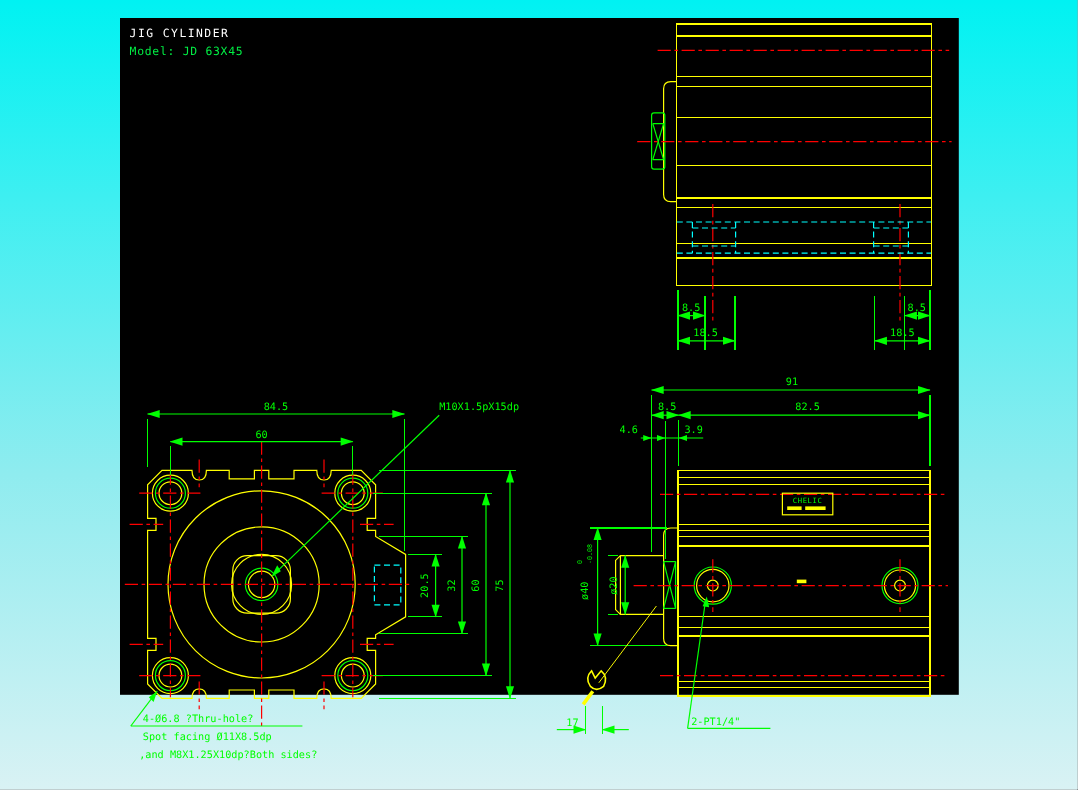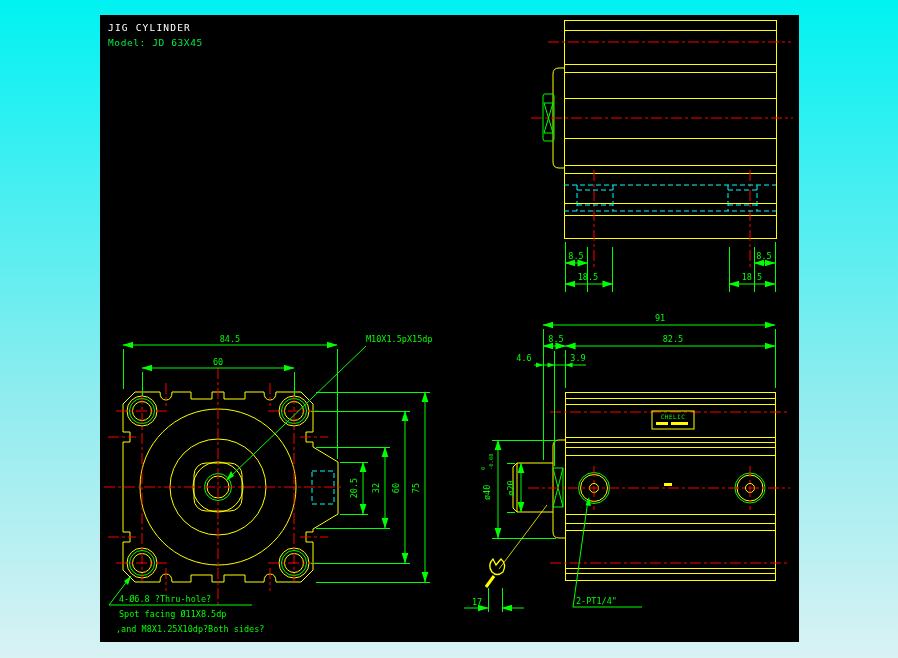--- a/index.html
+++ b/index.html
@@ -1,20 +1,20 @@
 <!DOCTYPE html>
 <html><head>
 <meta charset="utf-8">
 <style>
   html,body{margin:0;padding:0;}
   body{width:898px;height:658px;overflow:hidden;
        font-family:"DejaVu Sans Mono", monospace;}
   .stage{position:relative;width:898px;height:658px;
        background:linear-gradient(180deg,#00f2f2 0%,#3eeff1 25%,#8fecef 60%,#d9f2f4 100%);}
-  .cad-canvas{position:absolute;left:100px;top:15px;width:699px;height:627px;background:#000;}
+  .cad-canvas{position:absolute;left:100px;top:15px;width:699px;height:564px;background:#000;}
   svg{display:block;}
   .y{stroke:#ffff00;fill:none;stroke-width:1;}
   .gC{stroke:#00ff00;fill:none;stroke-width:1;}
   .rC{stroke:#ff0000;fill:none;stroke-width:1;stroke-dasharray:11 3 3 3;}
   .cC{stroke:#00ffff;fill:none;stroke-width:1;stroke-dasharray:5 3;}
   text{font-family:"DejaVu Sans Mono", monospace;}
   .dimt{fill:#00ff00;font-size:8.5px;}
   .dimts{fill:#00ff00;font-size:5.5px;}
   .title1{fill:#ffffff;font-size:9.5px;letter-spacing:1.2px;}
   .title2{fill:#00ee44;font-size:9.5px;letter-spacing:0.6px;}

